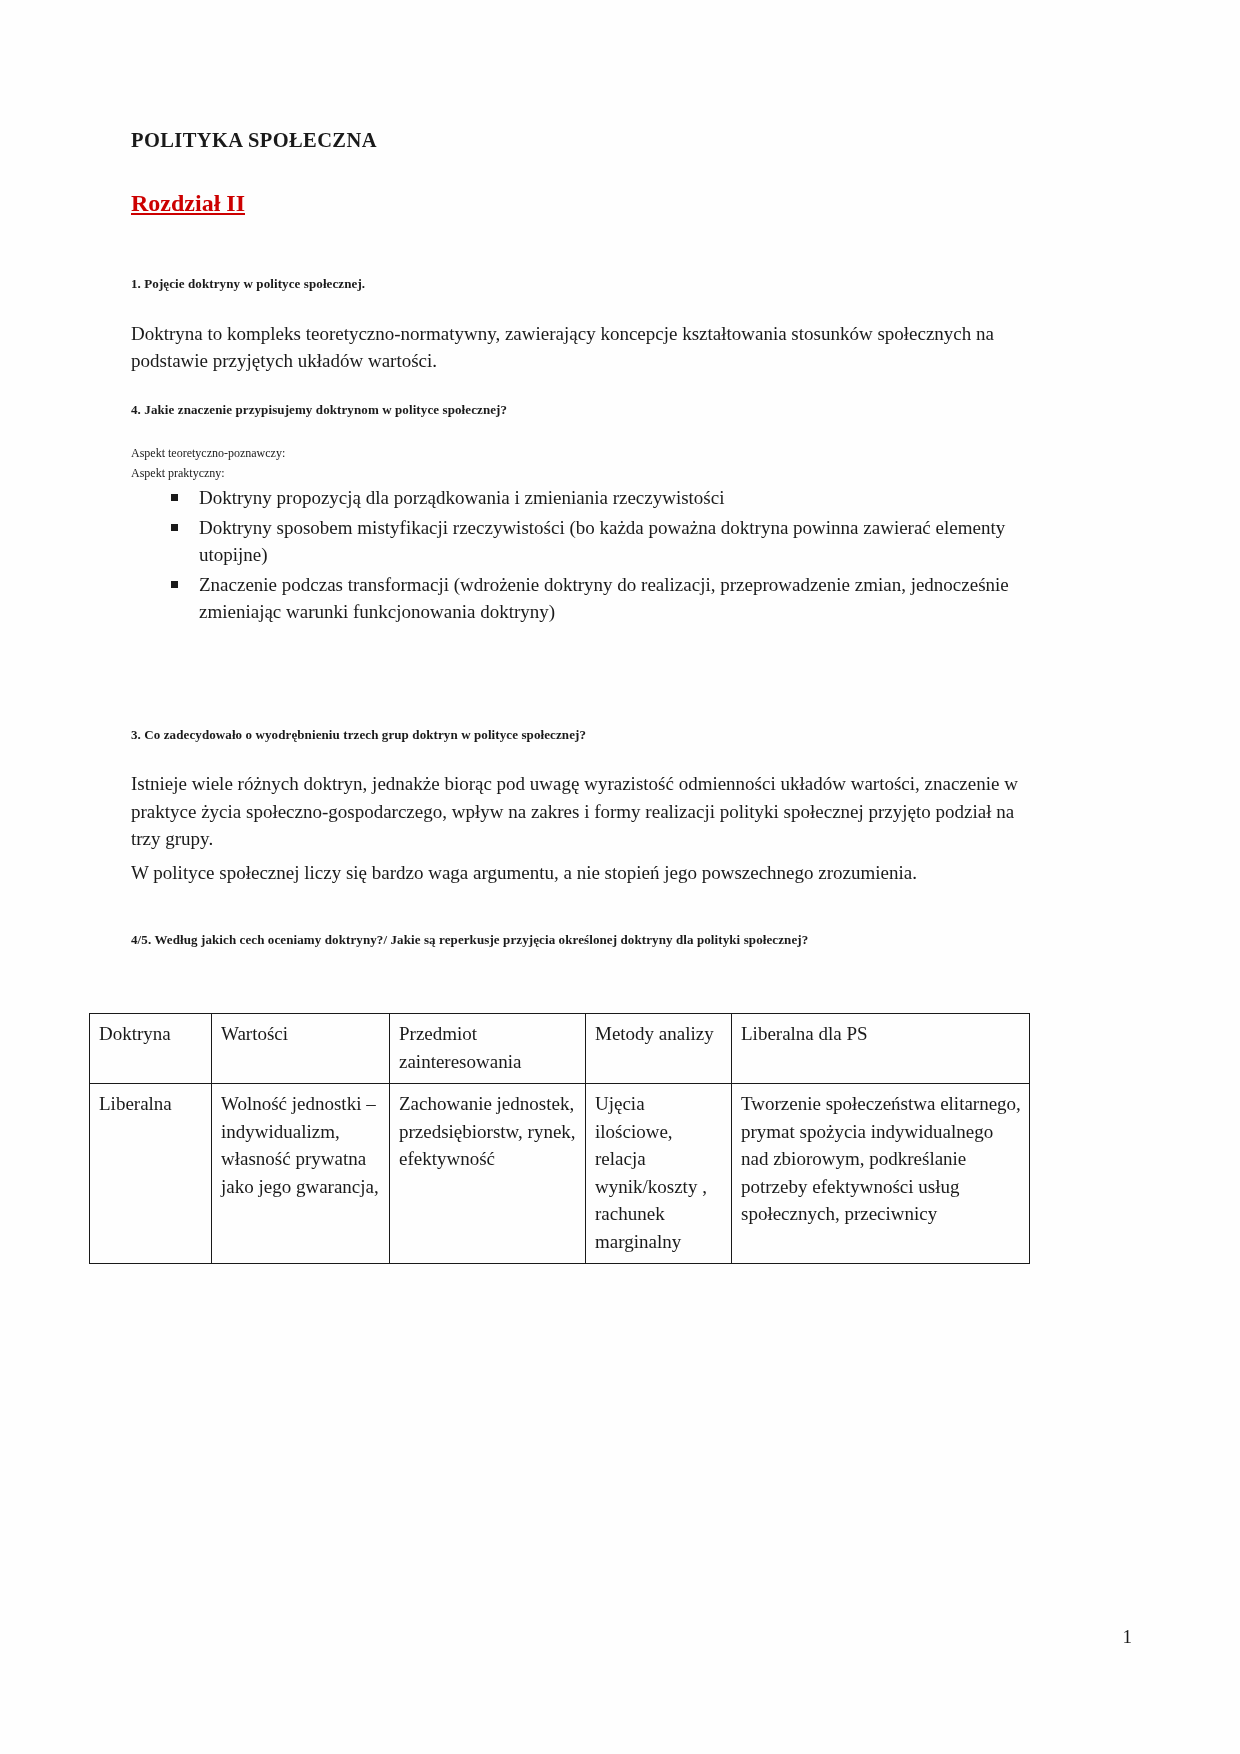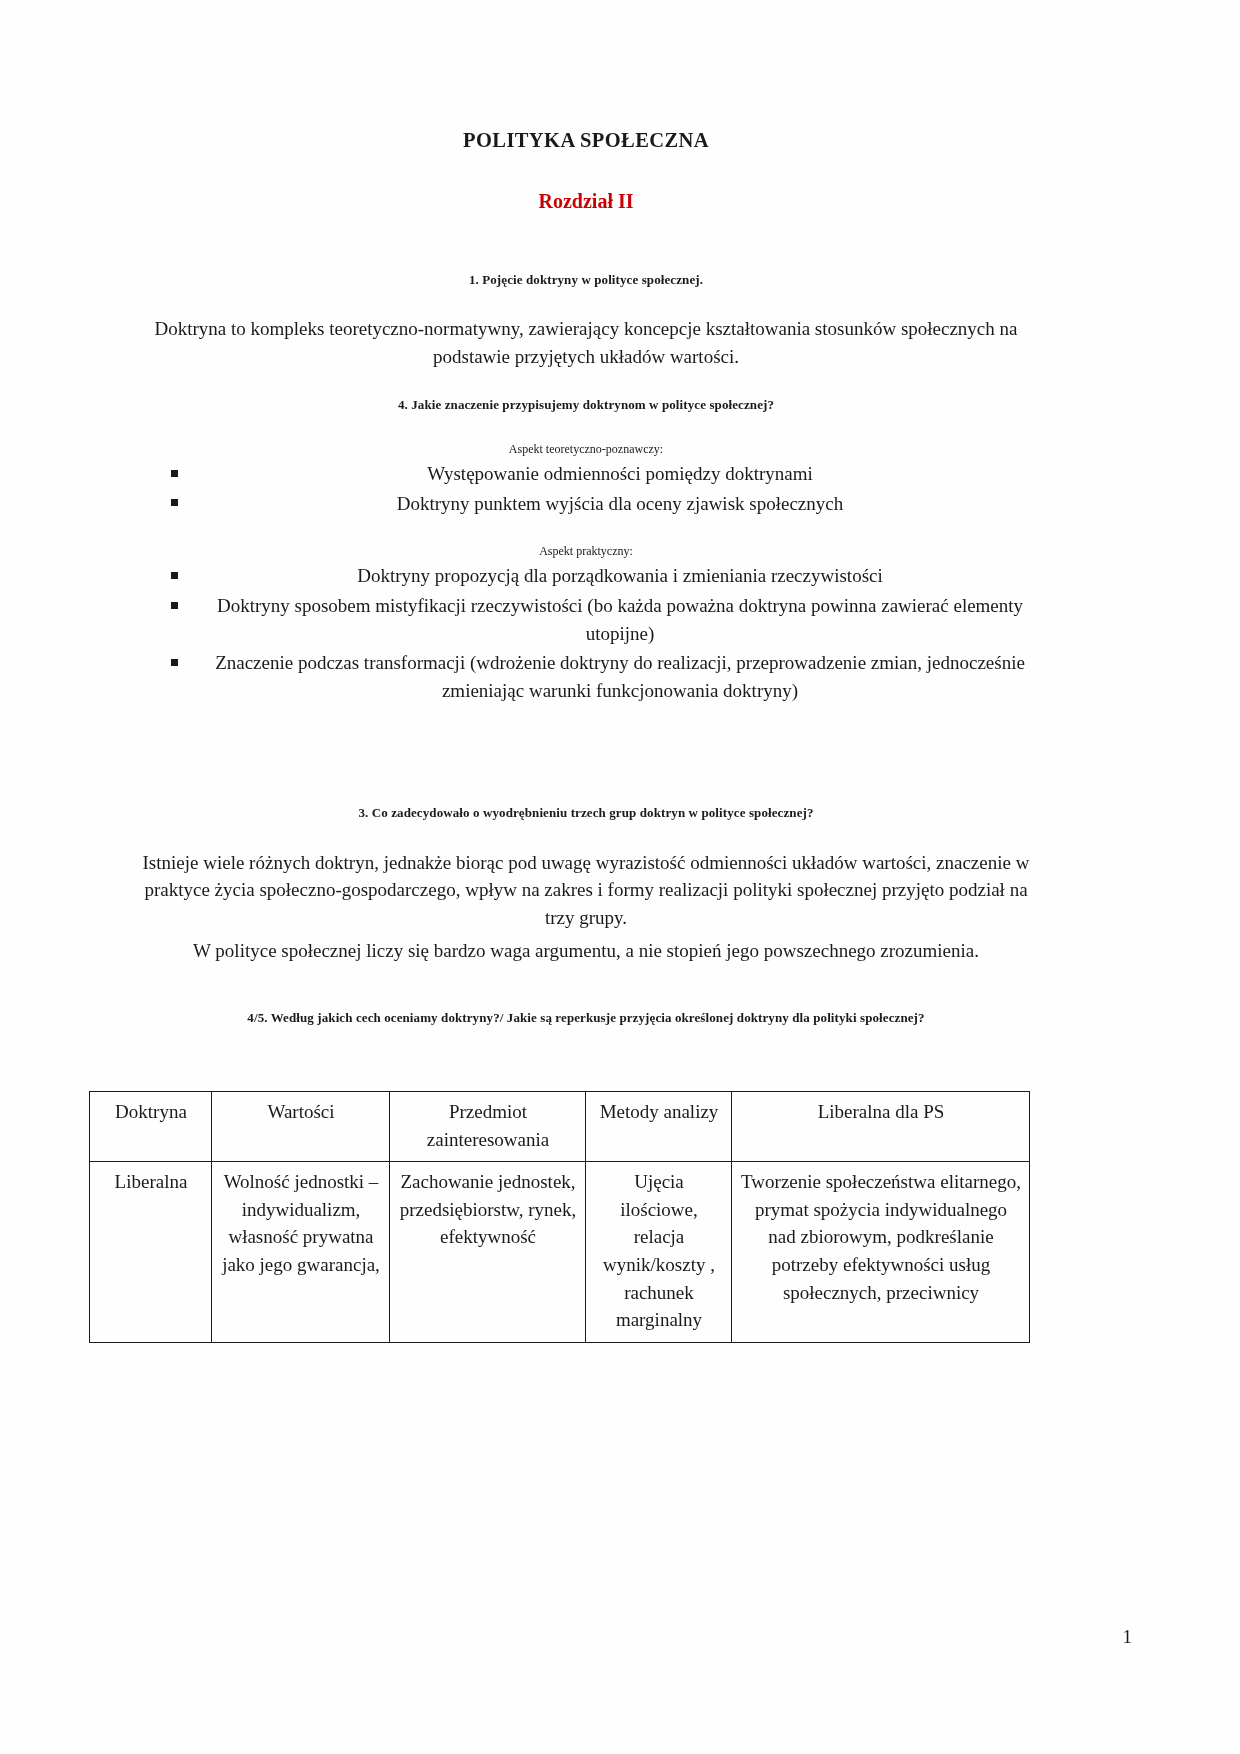--- a/index.html
+++ b/index.html
@@ -14,41 +14,41 @@
     font-family: "Liberation Serif", "DejaVu Serif", serif;
     color: #1a1a1a;
     overflow: hidden;
   }
   .page {
     position: absolute;
     left: 0; top: 0;
     width: 1240px;
     height: 1754px;
     background: #fefefe;
-    text-align: center;
   }
   .content {
     position: absolute;
     left: 131px;
     top: 128px;
     width: 910px;
   }
 
   
   .doc-title {
     font-size: 20.5px;
     font-weight: bold;
     letter-spacing: 0.4px;
     margin: 0 0 36px 0;
     line-height: 1.2;
   }
   .chapter {
-    font-size: 20px;
+    font-size: 24px;
     font-weight: bold;
     color: #cc0000;
+    text-decoration: underline;
     text-underline-offset: 2px;
     margin: 0 0 58px 0;
     display: inline-block;
     line-height: 1.2;
   }
   .q-heading {
     font-size: 13px;
     font-weight: bold;
     line-height: 1.42;
     margin: 0 0 26px 0;
@@ -129,30 +129,20 @@
     <div>
       <span class="chapter">Rozdział II</span>
     </div>
 
     <div class="q-heading">1. Pojęcie doktryny w polityce społecznej.</div>
     <div class="para">Doktryna to kompleks teoretyczno-normatywny, zawierający koncepcje kształtowania stosunków społecznych na podstawie przyjętych układów wartości.</div>
 
     <div class="q-heading">4. Jakie znaczenie przypisujemy doktrynom w polityce społecznej?</div>
 
     <div class="lead-in">Aspekt teoretyczno-poznawczy:</div>
-    <ul class="sq">
-      <li>
-        <span class="bullet"></span>
-        <span>Występowanie odmienności pomiędzy doktrynami</span>
-      </li>
-      <li>
-        <span class="bullet"></span>
-        <span>Doktryny punktem wyjścia dla oceny zjawisk społecznych</span>
-      </li>
-    </ul>
 
     <div class="lead-in">Aspekt praktyczny:</div>
     <ul class="sq">
       <li>
         <span class="bullet"></span>
         <span>Doktryny propozycją dla porządkowania i zmieniania rzeczywistości</span>
       </li>
       <li>
         <span class="bullet"></span>
         <span>Doktryny sposobem mistyfikacji rzeczywistości (bo każda poważna doktryna powinna zawierać elementy utopijne)</span>

